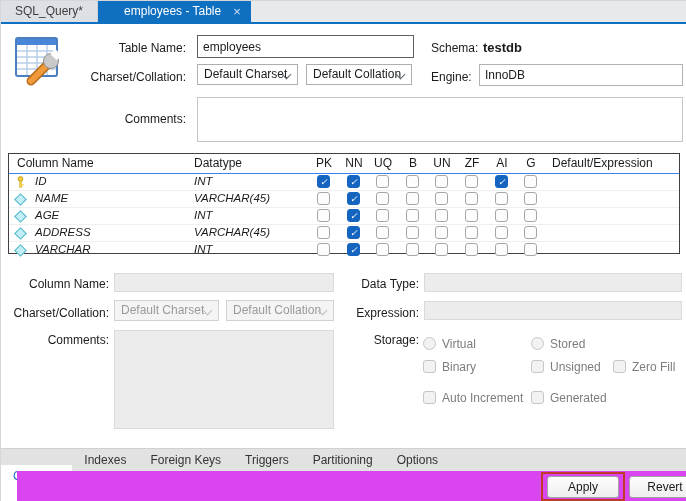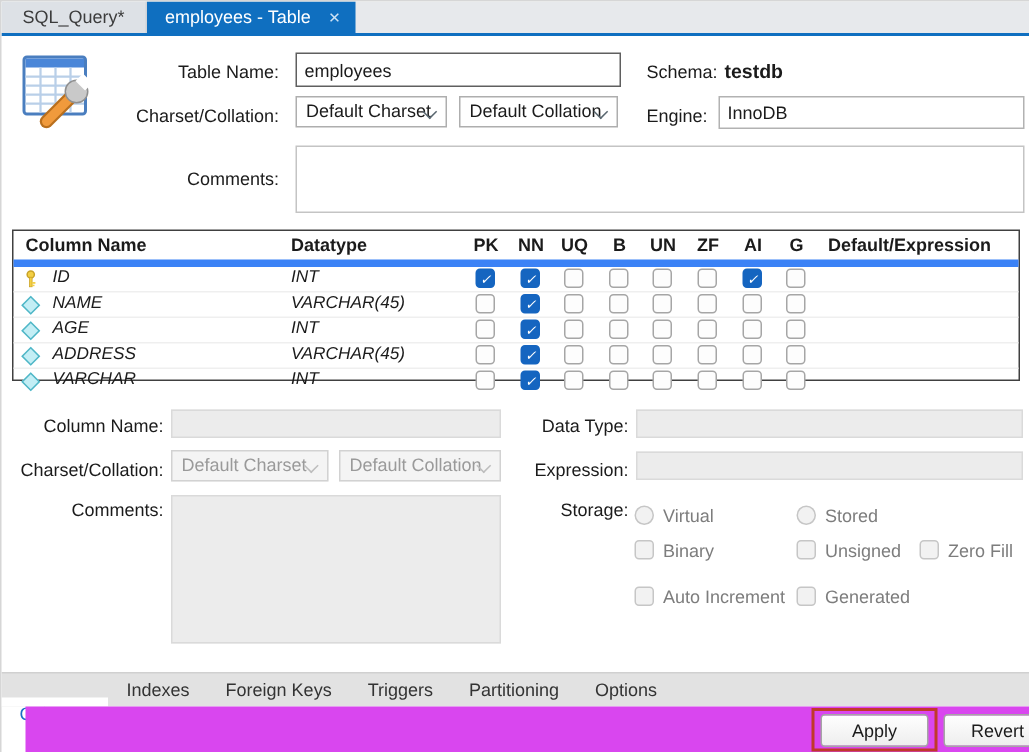--- a/index.html
+++ b/index.html
@@ -3,42 +3,42 @@
 <meta charset="utf-8">
 <style>
   html,body{margin:0;padding:0;background:#fff;}
   #app{position:relative;width:686px;height:501px;background:#fff;overflow:hidden;
        font-family:"Liberation Sans",sans-serif;font-size:12px;color:#1b1b1b;
        border:1px solid #d6d6d6;box-sizing:content-box;}
   
   .tabstrip{position:absolute;left:0;top:0;width:686px;height:21px;background:#e7e9ec;display:flex;}
   .tab{display:flex;align-items:center;padding:0 14px;line-height:21px;cursor:default;}
   .tab.inactive{background:#dde1e6;color:#3c3c3c;border-right:1px solid #cfd3d8;}
-  .tab.active{background:var(--accent);color:#fff;gap:12px;padding:0 10px 0 12px;}
+  .tab.active{background:var(--accent);color:#fff;gap:12px;padding:0 10px 0 26px;}
   .tab .close{color:#cfe3f5;font-size:13px;line-height:13px;}
   .accent-line{position:absolute;left:0;top:21px;width:686px;height:2px;background:var(--accent);}
   
   .lbl{position:absolute;white-space:nowrap;}
   .r{text-align:right;}
   .bold{font-weight:bold;font-size:13px;}
   
   .tbox{position:absolute;box-sizing:border-box;border:1px solid #b2b2b2;background:#fff;
         font-family:"Liberation Sans",sans-serif;font-size:12px;color:#1b1b1b;padding:2px 5px;outline:none;}
   .tbox.focused{border-color:#5f5f5f;}
   textarea.tbox{resize:none;}
   .dis-box{background:#ececec !important;border-color:#dadada !important;}
   .dd{position:absolute;box-sizing:border-box;height:21px;background:#fff;border:1px solid #aeaeae;
       line-height:19px;padding:0 18px 0 6px;white-space:nowrap;overflow:hidden;}
   .dd .chev{position:absolute;right:7px;top:6px;width:6px;height:6px;
       border-right:1.4px solid #5a6770;border-bottom:1.4px solid #5a6770;transform:rotate(45deg);}
   .dd.disabled{background:#f4f4f4;border-color:#d2d2d2;color:#9a9a9a;}
   .dd.disabled .chev{border-color:#bdbdbd;}
   
   #grid{position:absolute;left:7px;top:152px;width:672px;height:101px;border:1px solid #404040;background:#fff;box-sizing:border-box;}
-  .grid-header{position:relative;height:19px;border-bottom:5px solid #3b82f6;font-weight:bold;}
+  .grid-header{position:relative;height:19px;border-bottom:1px solid #3b82f6;}
   .grid-header span{position:absolute;top:2px;}
   .fh{width:28px;text-align:center;}
   .grid-row{position:relative;height:16px;border-bottom:1px solid #efefef;font-size:11.5px;font-style:italic;}
   .grid-row:last-child{border-bottom:none;}
   .row-icon{position:absolute;left:6px;top:2px;width:12px;height:12px;}
   .diamond{display:block;width:7px;height:7px;margin:2px 0 0 1px;transform:rotate(45deg);
            background:#c3eef5;border:1px solid #4fb6c6;}
   .cell-name{position:absolute;left:26px;top:1px;}
   .cell-type{position:absolute;left:185px;top:1px;}
   .h-name{left:8px;} .h-type{left:185px;} .h-default{left:543px;}

